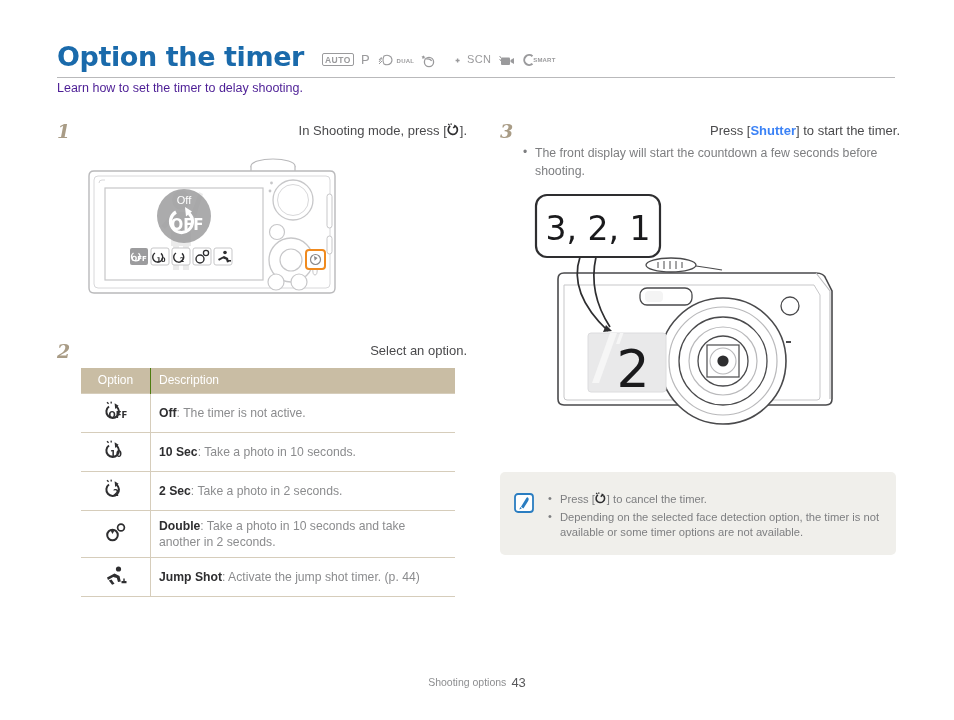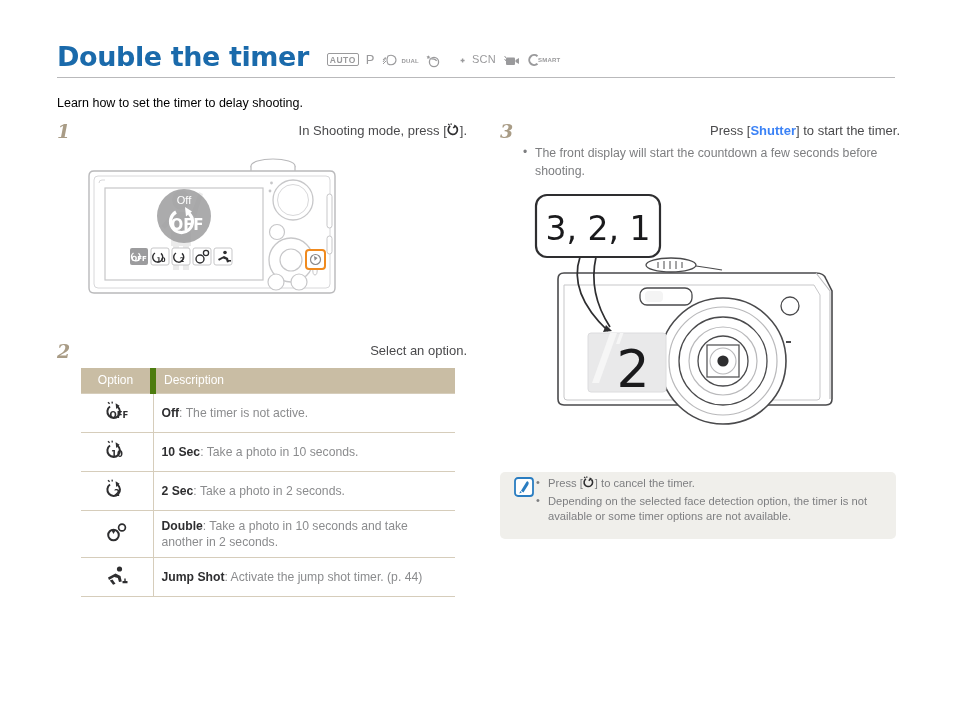--- a/index.html
+++ b/index.html
@@ -44,22 +44,22 @@
   }
   .mi-p{font-size:13px;line-height:13px;}
   .mi-dual{font-size:13px;line-height:13px;position:relative;}
   .mi-sub{font-size:6px;font-weight:bold;letter-spacing:0.2px;vertical-align:bottom;}
   .mi-scn{font-size:11px;line-height:13px;letter-spacing:0.3px;}
   .title-rule{
     border-bottom:1.3px solid #b9b9bb;
     margin-top:5px;width:838px;
   }
   .subtitle{
-    position:absolute;left:57px;top:96px;
-    font-size:12.5px;color:#000000;
+    position:absolute;left:57px;top:81px;
+    font-size:12.5px;color:#4c1d95;
   }
 
   
   .col-left{position:absolute;left:57px;top:122px;width:410px;}
   .col-right{position:absolute;left:500px;top:122px;width:400px;}
 
   
   .step{display:flex;align-items:flex-start;}
   .step-num{
     font-family:"DejaVu Serif", serif;
@@ -99,21 +99,21 @@
   }
   .opt-table thead th{
     background:#c9bda4;
     color:#ffffff;
     font-weight:normal;
     font-size:12px;
     text-align:left;
     padding:5px 8px 6px 8px;
     line-height:14px;
   }
-  .opt-table thead th.c1{width:53px;border-right:6px solid #4d7c0f;text-align:center;}
+  .opt-table thead th.c1{width:53px;border-right:1px solid #4d7c0f;text-align:center;}
   .opt-table tbody td{
     border-bottom:1px solid #d6cdbb;
     font-size:12.2px;
     padding:7px 8px;
     color:#8b8c8e;
     line-height:16px;
     vertical-align:middle;
   }
   .opt-table tbody td.c1{
     width:53px;text-align:center;border-right:1px solid #d6cdbb;
@@ -123,23 +123,23 @@
   .opt-table tbody td b{color:#2e2e30;font-weight:bold;}
   .table-note{
     margin-top:10px;margin-left:24px;
     font-size:11.3px;color:#9b9c9e;
   }
 
   
   .note-box{
     position:absolute;left:500px;top:472px;width:396px;
     background:#f0efeb;border-radius:5px;
-    padding:4px 14px 14px 14px;
+    padding:20px 14px 14px 14px;
     box-sizing:border-box;
-    display:flex;align-items:flex-start;
+    display:flex;gap:12px;align-items:flex-start;
   }
   .note-bullets{margin:0;padding:0;list-style:none;flex:1;}
   .note-bullets li{
     position:relative;padding-left:14px;
     font-size:11.2px;line-height:15.5px;color:#7d7e80;
   }
   .note-bullets li:before{
     content:"•";position:absolute;left:2px;top:-1px;font-size:11px;color:#7d7e80;
   }
 
@@ -150,21 +150,21 @@
   }
   .footer .pg{font-size:13px;color:#58585a;margin-left:5px;vertical-align:-1px;}
 </style>
 </head>
 <body>
 
 <div class="page">
 
   <div class="header">
     <div class="header-row">
-      <div class="title">Double the timer</div>
+      <div class="title">Option the timer</div>
       <div class="mode-icons">
         <span class="mi mi-auto">AUTO</span>
         <span class="mi mi-p">P</span>
         <span class="mi mi-dual">
           <svg width="20" height="15" viewBox="0 0 20 15">
             <path d="M2 9 L5 5 M2 7 L4.5 4.2 M2 11 L5 8" stroke="#9a9a9c" stroke-width="1" fill="none"></path>
             <path d="M7 3 q4 -2 7 1 q2 3 0 6 q-3 3 -7 1 q-2 -4 0 -8 z" fill="none" stroke="#9a9a9c" stroke-width="1.1"></path>
           </svg>
             <span class="mi-sub">DUAL</span>
         </span>
@@ -429,14 +429,17 @@
       <li><span>Press [</span><span style="display:inline-block;vertical-align:-2px"><svg width="12" height="13" viewBox="0 0 13 14">
               <path d="M3.2 3.0 a4.6 4.6 0 1 0 5.9 .6" fill="none" stroke="#2e2e30" stroke-width="1.7"></path>
               <path d="M7.2 1.4 l2.6 1.6 -2.2 1.9 z" fill="#2e2e30"></path>
               <path d="M6.3 5.1 l1.9 -2.4" stroke="#2e2e30" stroke-width="1.5"></path>
               <path d="M1.2 1.0 l1.3 1.1 M4.0 .4 l.3 1.5" stroke="#2e2e30" stroke-width="1.2"></path>
             </svg></span><span>] to cancel the timer.</span></li>
       <li>Depending on the selected face detection option, the timer is not available or some timer options are not available.</li>
     </ul>
   </div>
 
+  <div class="footer">
+    <span>Shooting options</span><span class="pg">43</span>
+  </div>
 
 </div>
 
 </body></html>

